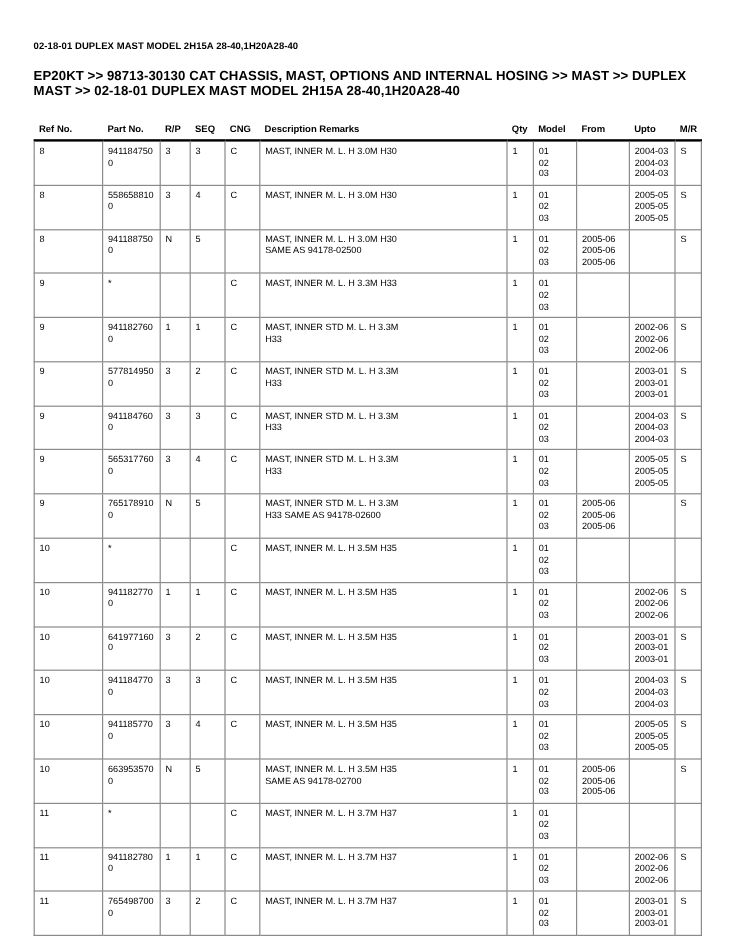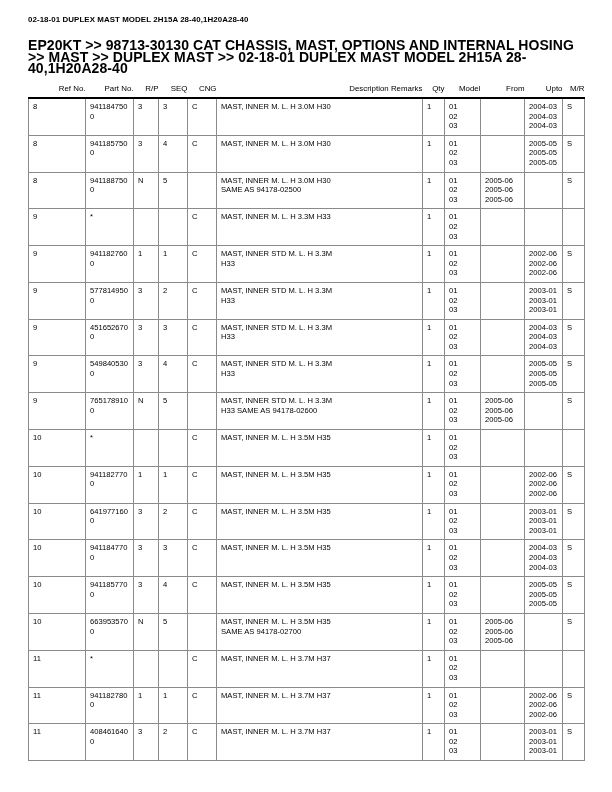--- a/index.html
+++ b/index.html
@@ -13,57 +13,58 @@
     font-family: "Liberation Sans", sans-serif;
     color: #000000;
     position: relative;
     overflow: hidden;
   }
   .page {
     position: relative;
     width: 612px;
     height: 704px;
     box-sizing: border-box;
+    margin-top: 19px;
   }
   .doc-title {
     position: absolute;
     left: 28px;
     top: 14px;
     width: 556px;
     font-size: 7.9px;
     font-weight: bold;
     letter-spacing: 0.01em;
     line-height: 11px;
   }
   .breadcrumb {
     position: absolute;
     left: 28px;
     top: 40px;
     width: 556px;
-    font-size: 14px;
+    font-size: 11px;
     font-weight: bold;
     line-height: 11.5px;
     letter-spacing: 0.005em;
   }
   .table-wrap {
     position: absolute;
     left: 28px;
     top: 84px;
     width: 556px;
   }
   table.parts {
     border-collapse: collapse;
     width: 556px;
     table-layout: fixed;
     font-size: 7.6px;
   }
   table.parts thead th {
     font-size: 7.9px;
-    font-weight: normal;
-    text-align: right;
+    font-weight: bold;
+    text-align: left;
     padding: 0 0 4px 4px;
     border: none;
     vertical-align: bottom;
     white-space: nowrap;
   }
   table.parts thead tr.head-row {
     border-bottom: 2.2px solid #000;
   }
   table.parts thead th.hdr-sep {
     border-bottom: 2.2px solid #000;
@@ -143,21 +144,21 @@
 02
 03</td>
             <td class="c-from"></td>
             <td class="c-upto">2004-03
 2004-03
 2004-03</td>
             <td class="c-mr">S</td>
           </tr>
           <tr>
             <td class="c-ref">8</td>
-            <td class="c-part">9411857500</td>
+            <td class="c-part">5586588100</td>
             <td class="c-rp">3</td>
             <td class="c-seq">4</td>
             <td class="c-cng">C</td>
             <td class="c-desc">MAST, INNER M. L. H 3.0M H30</td>
             <td class="c-qty">1</td>
             <td class="c-model">01
 02
 03</td>
             <td class="c-from"></td>
             <td class="c-upto">2005-05
@@ -229,39 +230,39 @@
 02
 03</td>
             <td class="c-from"></td>
             <td class="c-upto">2003-01
 2003-01
 2003-01</td>
             <td class="c-mr">S</td>
           </tr>
           <tr>
             <td class="c-ref">9</td>
-            <td class="c-part">4516526700</td>
+            <td class="c-part">9411847600</td>
             <td class="c-rp">3</td>
             <td class="c-seq">3</td>
             <td class="c-cng">C</td>
             <td class="c-desc">MAST, INNER STD M. L. H 3.3M
 H33</td>
             <td class="c-qty">1</td>
             <td class="c-model">01
 02
 03</td>
             <td class="c-from"></td>
             <td class="c-upto">2004-03
 2004-03
 2004-03</td>
             <td class="c-mr">S</td>
           </tr>
           <tr>
             <td class="c-ref">9</td>
-            <td class="c-part">5498405300</td>
+            <td class="c-part">5653177600</td>
             <td class="c-rp">3</td>
             <td class="c-seq">4</td>
             <td class="c-cng">C</td>
             <td class="c-desc">MAST, INNER STD M. L. H 3.3M
 H33</td>
             <td class="c-qty">1</td>
             <td class="c-model">01
 02
 03</td>
             <td class="c-from"></td>
@@ -416,21 +417,21 @@
 02
 03</td>
             <td class="c-from"></td>
             <td class="c-upto">2002-06
 2002-06
 2002-06</td>
             <td class="c-mr">S</td>
           </tr>
           <tr>
             <td class="c-ref">11</td>
-            <td class="c-part">4084616400</td>
+            <td class="c-part">7654987000</td>
             <td class="c-rp">3</td>
             <td class="c-seq">2</td>
             <td class="c-cng">C</td>
             <td class="c-desc">MAST, INNER M. L. H 3.7M H37</td>
             <td class="c-qty">1</td>
             <td class="c-model">01
 02
 03</td>
             <td class="c-from"></td>
             <td class="c-upto">2003-01

